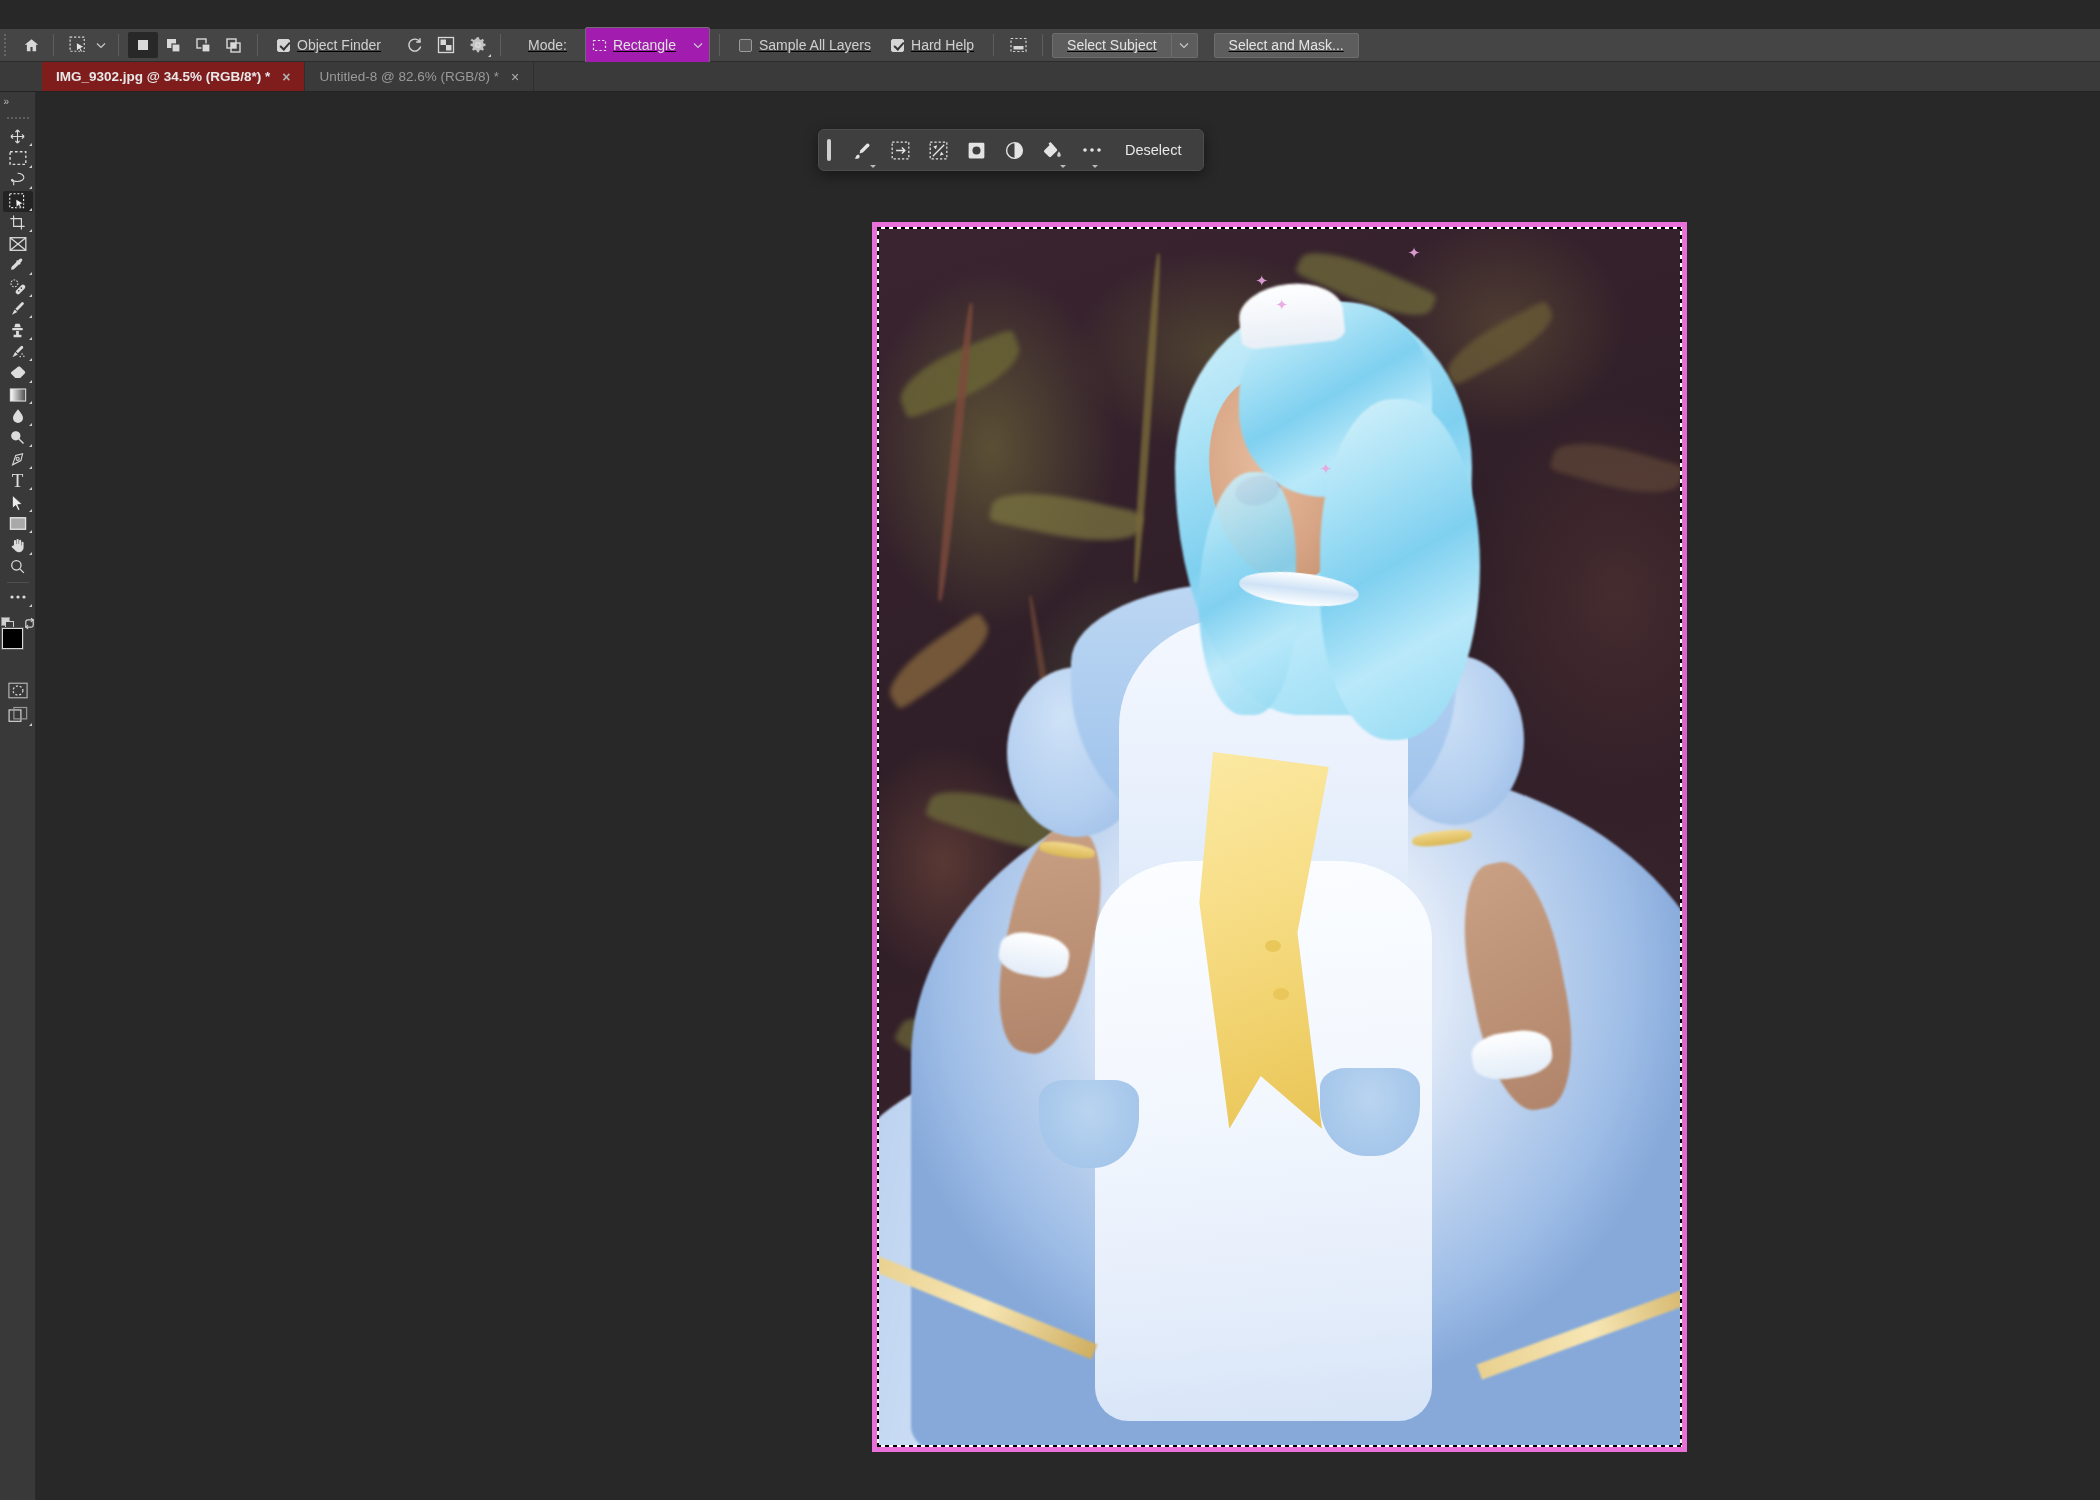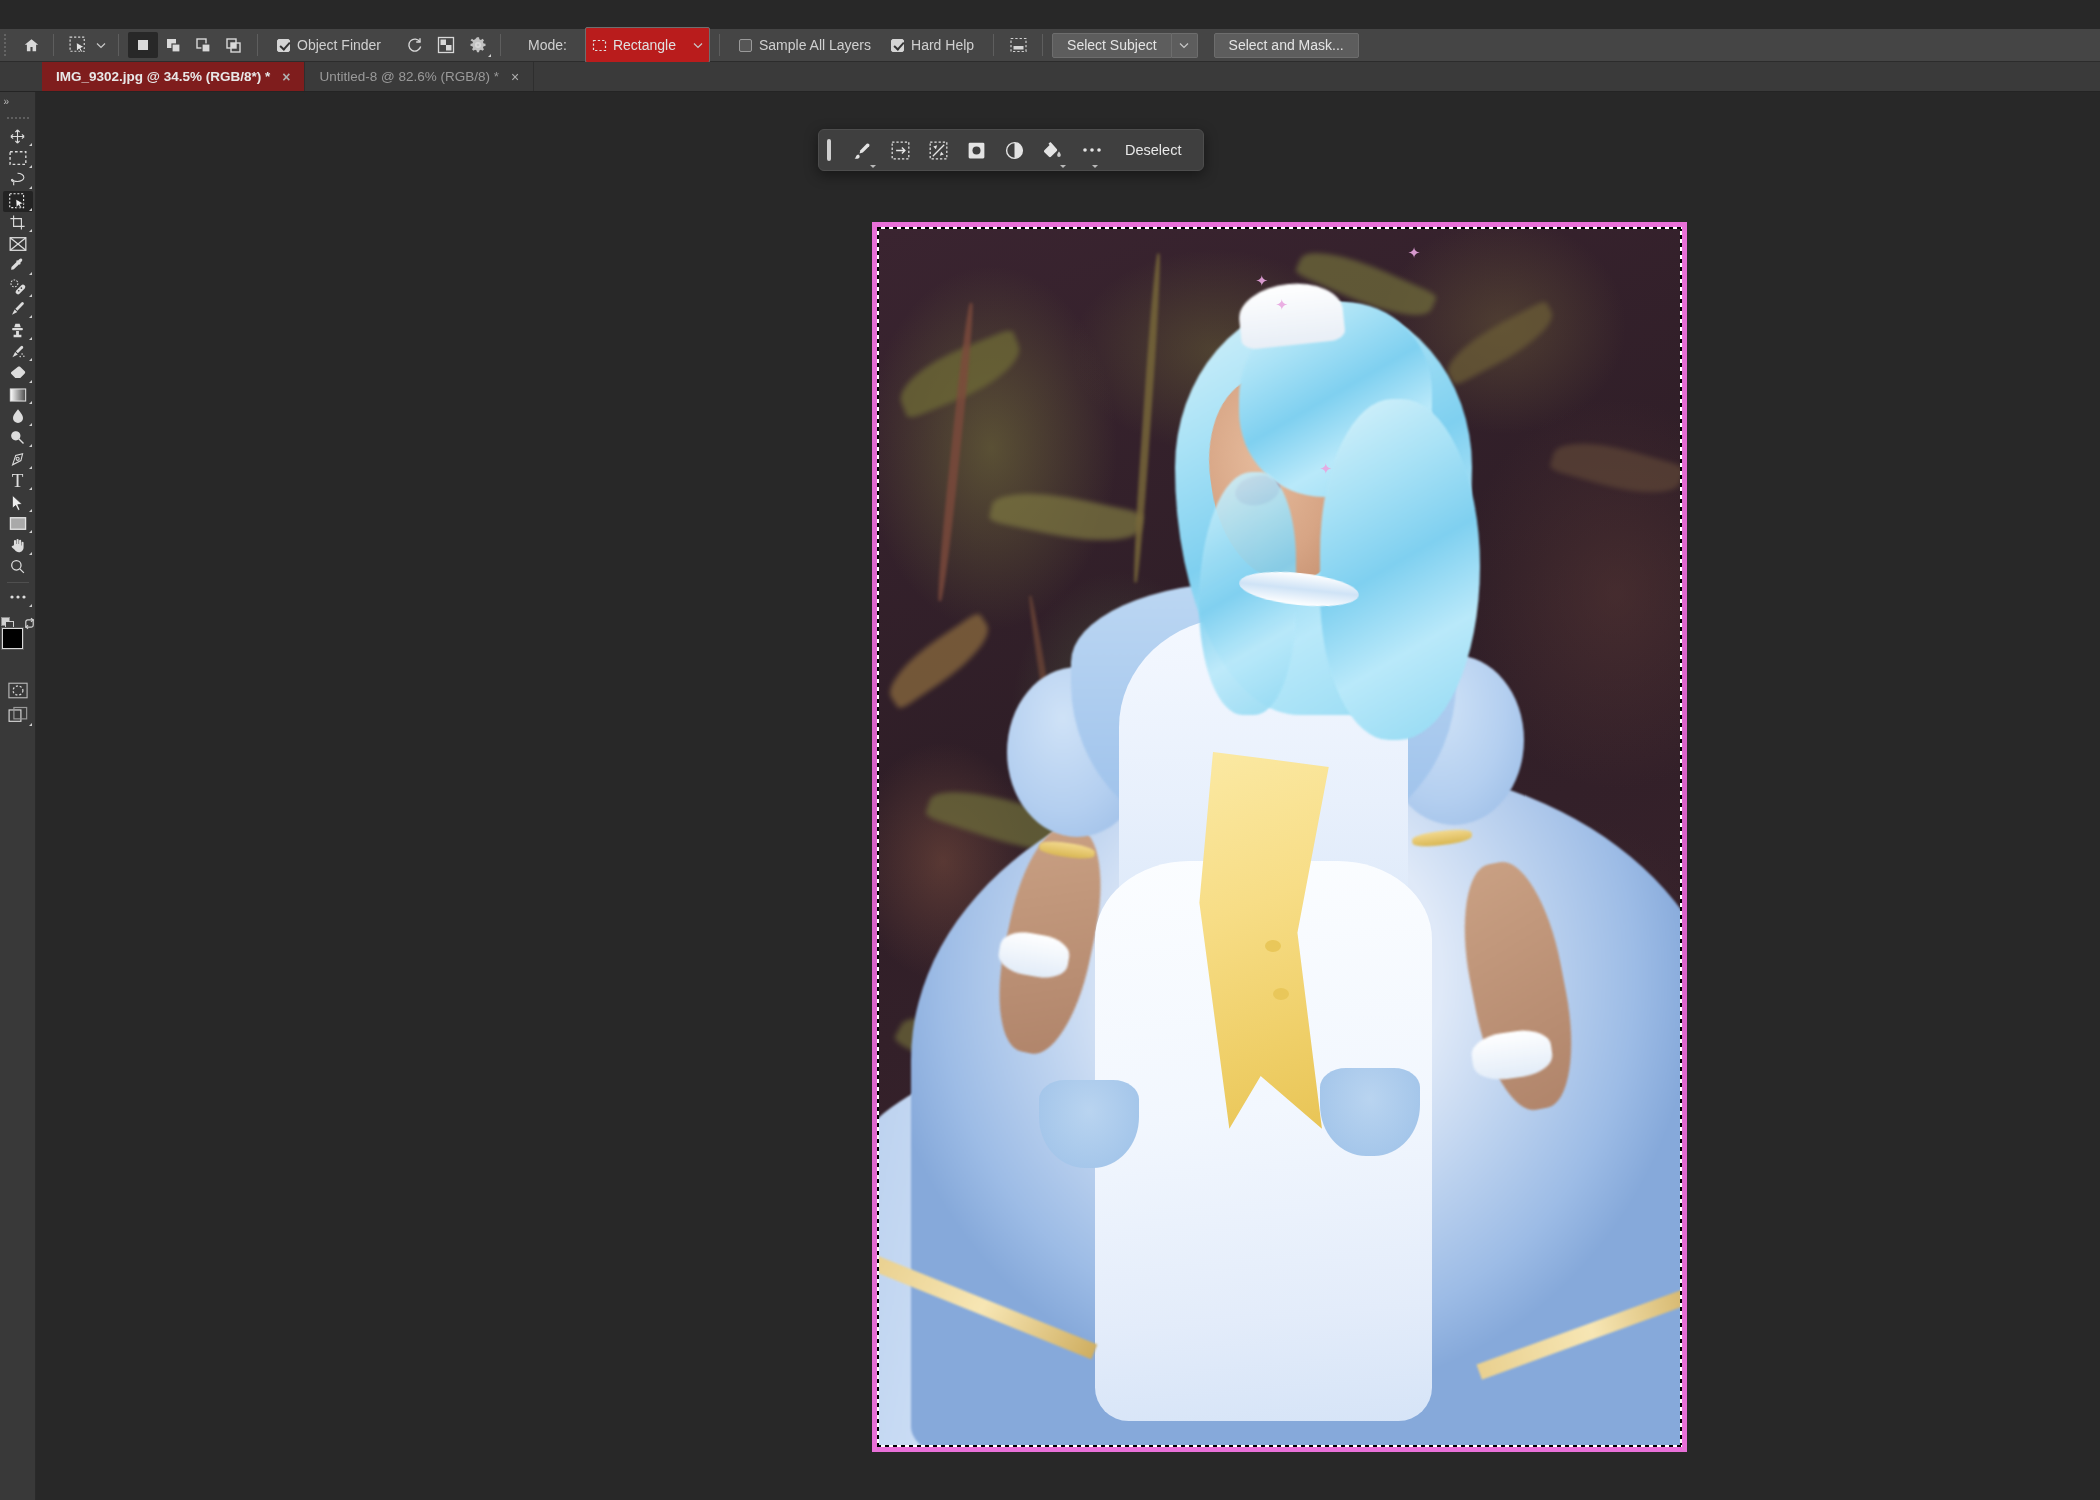--- a/index.html
+++ b/index.html
@@ -28,20 +28,21 @@
   .menu-item {
     color: #d4d4d4; font-size: 15px; padding: 4px 11px; line-height: 18px;
     white-space: nowrap; cursor: default;
   }
 
   
   .optionsbar {
     position: absolute; left: 0; top: 29px; width: 2100px; height: 33px;
     background: #454545; display: flex; align-items: center;
     border-bottom: 1px solid #2c2c2c;
+    text-decoration: underline;
   }
   .opt-grip {
     width: 10px; height: 33px; display: flex; flex-direction: column;
     align-items: center; justify-content: center; gap: 2px;
   }
   .opt-grip i { display:block; width:2px; height:2px; background:#6f6f6f; border-radius:50%; }
   .opt-sep { width: 1px; height: 22px; background: #5e5e5e; margin: 0 9px; }
   .opt-btn {
     height: 26px; min-width: 26px; display: flex; align-items: center;
     justify-content: center; color: #d6d6d6; border-radius: 2px; cursor: default;
@@ -56,21 +57,21 @@
   .chk .box {
     width: 13px; height: 13px; border: 1px solid #9a9a9a; background: #565656;
     border-radius: 2px; position: relative; flex: none;
   }
   .chk .box.on { background: #d5d5d5; border-color: #d5d5d5; }
   .chk .box.on:after {
     content: ""; position: absolute; left: 4px; top: 0px; width: 4px; height: 8px;
     border: solid #333; border-width: 0 2px 2px 0; transform: rotate(42deg);
   }
   .combo {
-    height: 36px; min-width: 120px; background: #b91c1c; border: 1px solid #6e6e6e;
+    height: 36px; min-width: 120px; background: #a21caf; border: 1px solid #6e6e6e;
     border-radius: 2px; display: flex; align-items: center; gap: 6px; padding: 0 6px;
     color: #e0e0e0; font-size: 14px; cursor: default;
   }
   .combo .caret { margin-left: auto; color: #c9c9c9; font-size: 11px; }
   .btn-flat {
     height: 25px; background: #5d5d5d; border: 1px solid #6d6d6d; border-radius: 2px;
     color: #e4e4e4; font-size: 14px; padding: 0 14px; display: flex;
     align-items: center; justify-content: center; cursor: default; white-space: nowrap;
   }
   .btn-caret {

